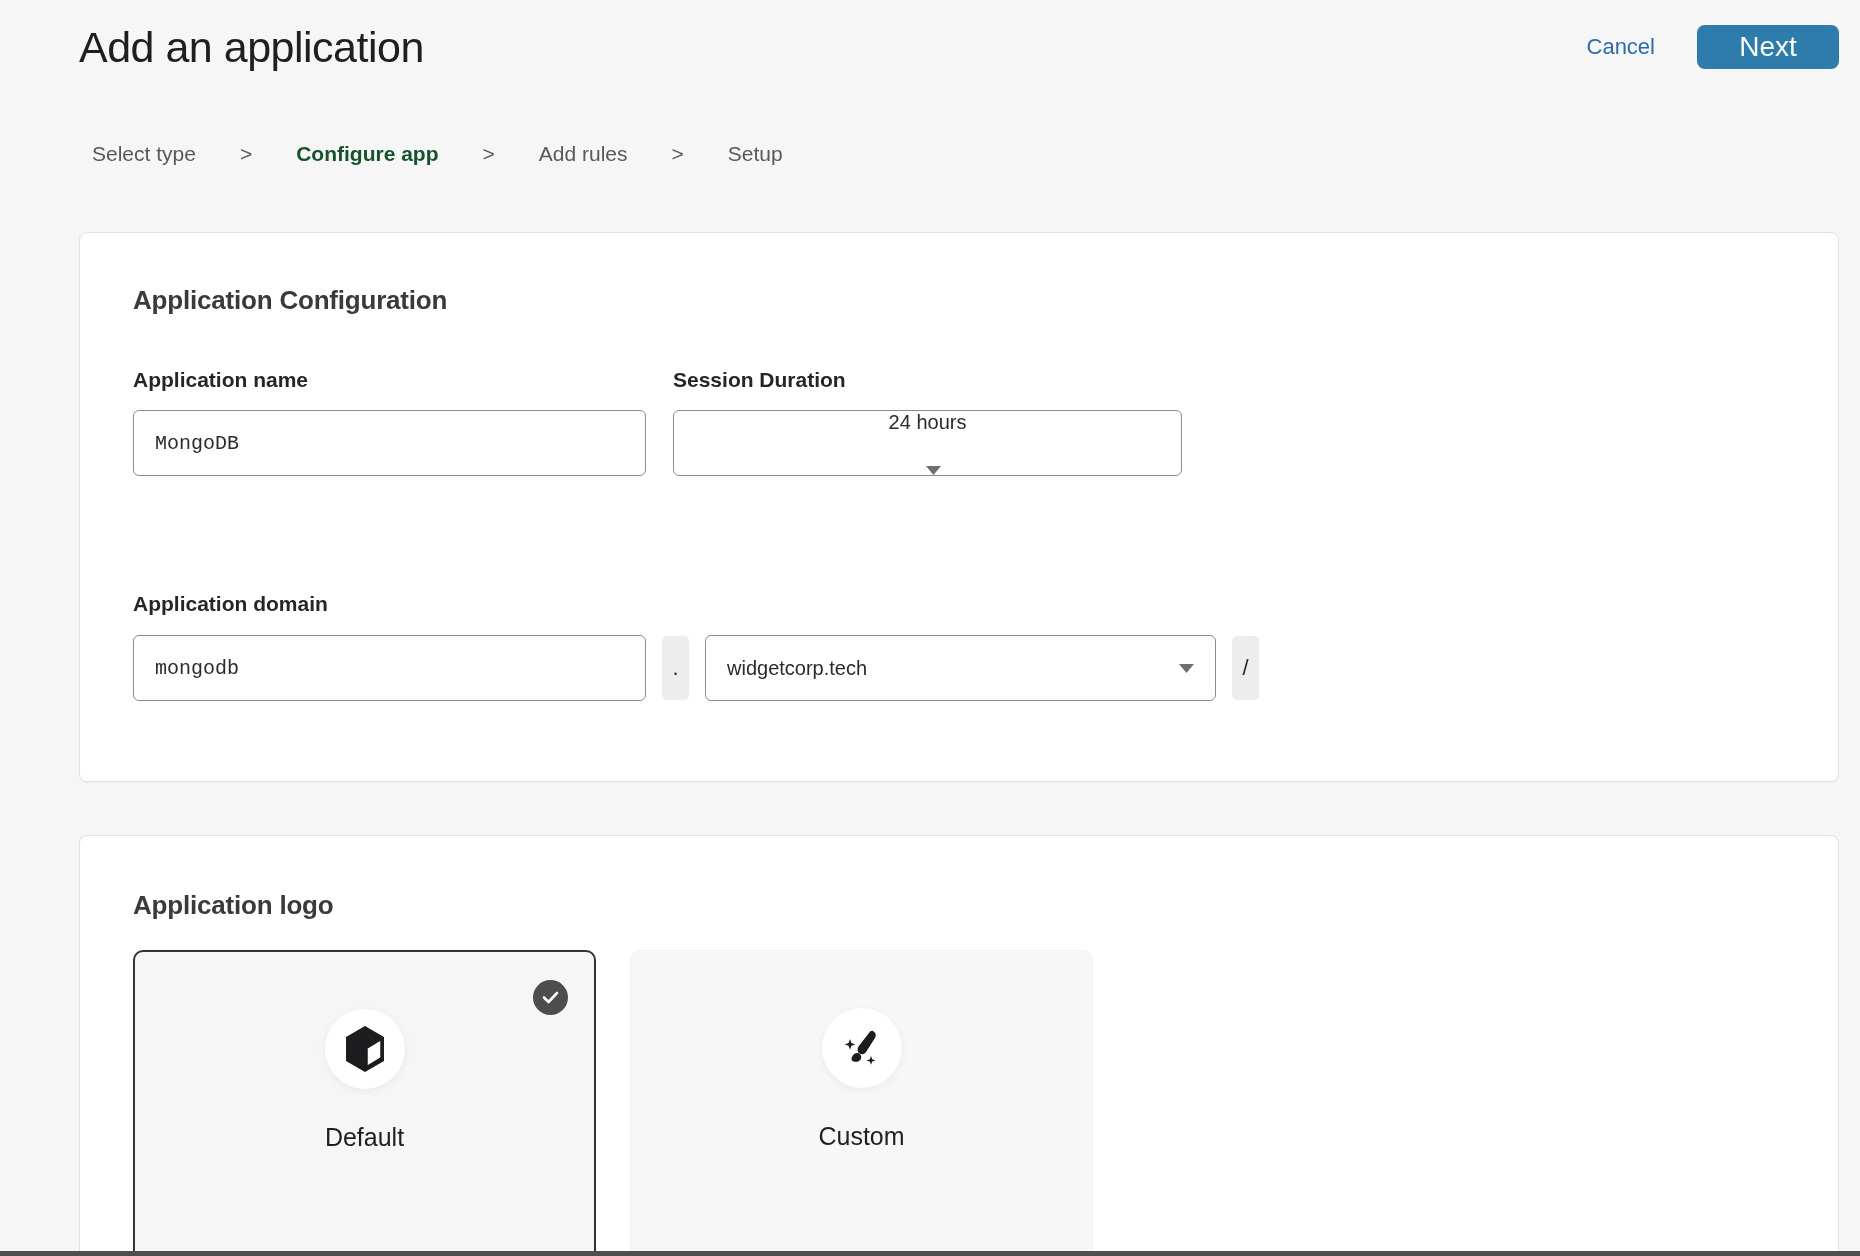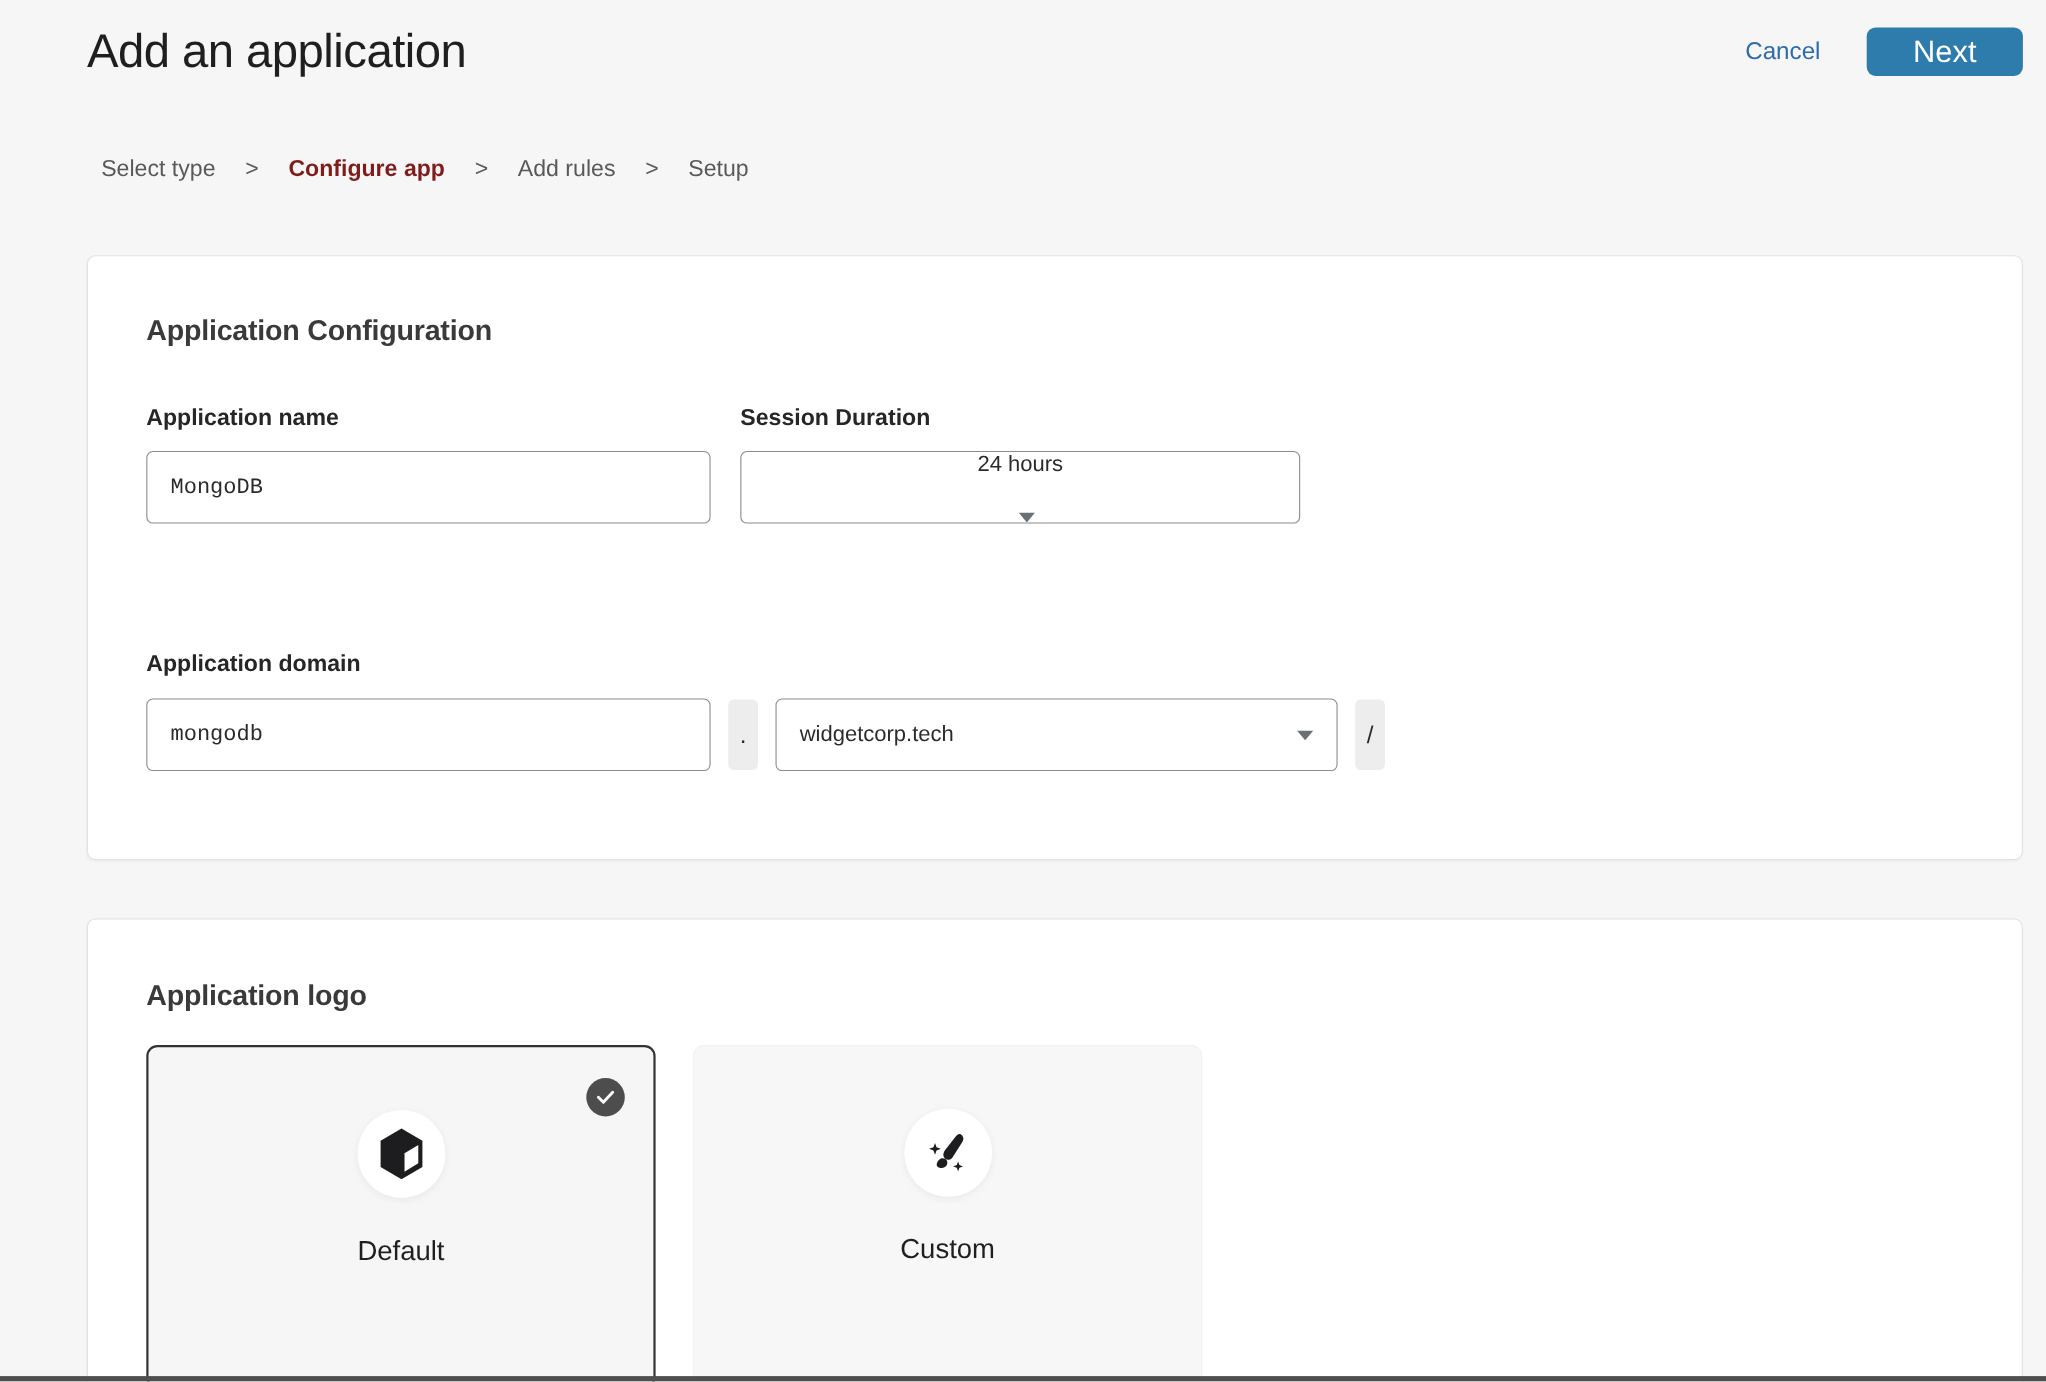--- a/index.html
+++ b/index.html
@@ -31,25 +31,25 @@
     width: 142px; height: 44px;
     background: #2e7cab; color: #ffffff;
     border: none; border-radius: 8px;
     font-size: 28px; cursor: pointer;
     font-family: "Liberation Sans", sans-serif;
   }
 
   
   .breadcrumb {
     margin: 66px 0 0 13px;
-    display: flex; align-items: center; gap: 27px;
+    display: flex; align-items: center; gap: 44px;
     font-size: 21px; color: #595959;
   }
   .crumb { cursor: pointer; }
-  .crumb.current { font-weight: 700; color: #7f1d1d; }
+  .crumb.current { font-weight: 700; color: #14532d; }
   .crumb-sep { color: #595959; }
 
   
   .card {
     background: #ffffff;
     border: 1px solid #e2e2e2;
     border-radius: 8px;
     box-shadow: 0 1px 2px rgba(0,0,0,0.03);
   }
   .config-card { margin-top: 66px; height: 550px; padding: 52px 53px 0 53px; }

